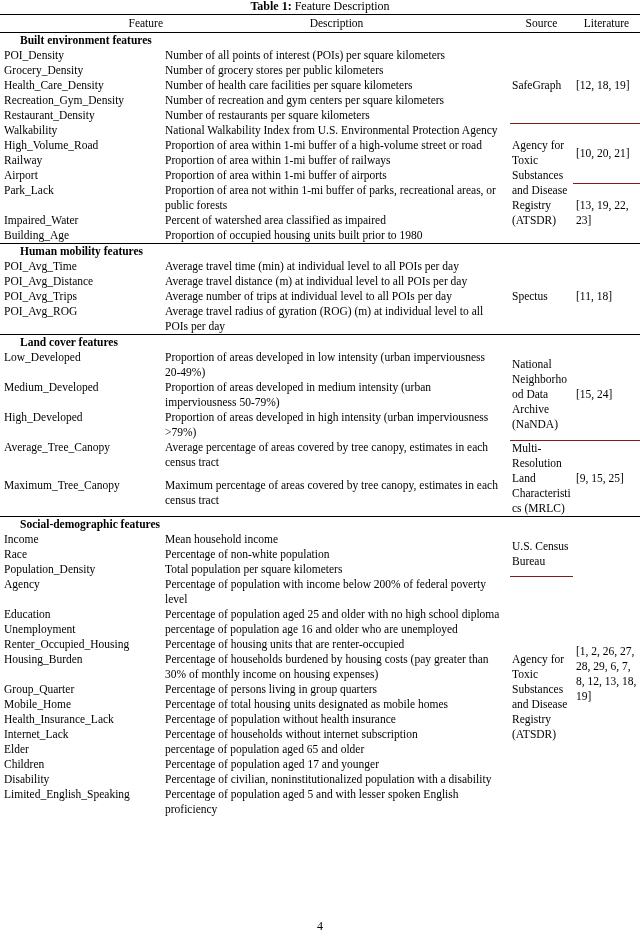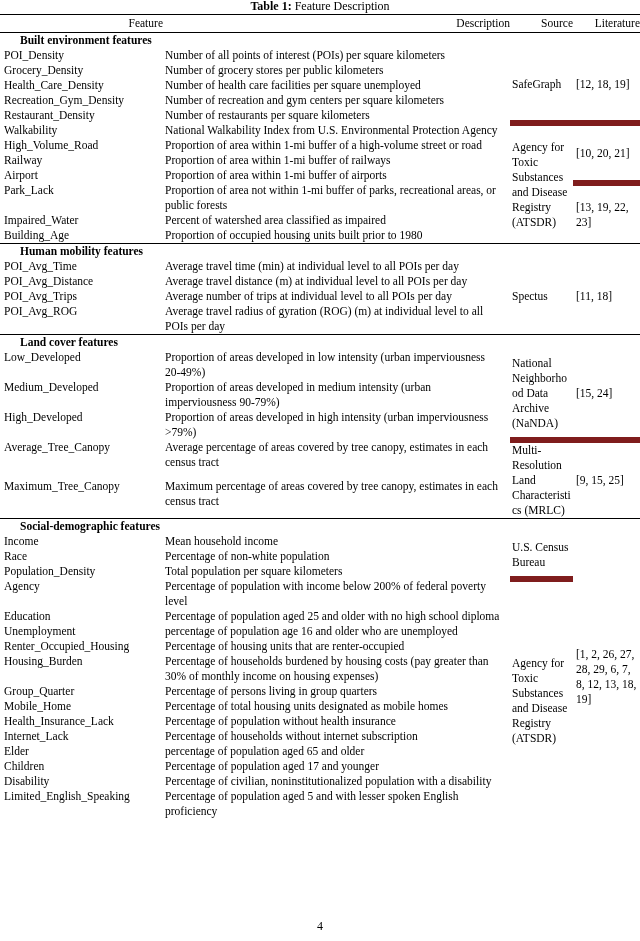--- a/index.html
+++ b/index.html
@@ -10,32 +10,32 @@
   }
   .page { width:640px; height:941px; overflow:hidden; position:relative; }
   .caption { text-align:center; font-size:12px; line-height:13px; padding-top:0; }
   .cap-label { font-weight:bold; }
   table.feature-table {
     width:640px; border-collapse:collapse; table-layout:fixed;
     border-top:1px solid #000; font-size:11.5px; line-height:15px; margin-top:1px;
   }
   th {
     font-weight:normal; border-bottom:1px solid #000;
-    padding:1px 0; text-align:right; font-size:11.5px;
+    padding:1px 0; text-align:center; font-size:11.5px;
   }
   th.h-feature { text-align:right; padding-left:4px; }
   td { vertical-align:top; }
   td.sec {
     font-weight:bold; border-top:1px solid #000; padding-left:20px;
   }
   td.feat { padding-left:4px; white-space:nowrap; overflow:hidden;margin-left:40px; }
   td.desc { padding-left:2px; padding-right:10px; }
   td.src  { vertical-align:middle; padding:0 2px 0 2px; overflow-wrap:anywhere; }
   td.lit  { vertical-align:middle; padding:0 2px 0 3px; }
-  .cb { border-bottom:6px solid #7f1d1d; }
+  .cb { border-bottom:1px solid #7f1d1d; }
   .pageno {
     position:absolute; left:0; width:640px; top:919px;
     text-align:center; font-size:12px;
   }
 </style>
 </head>
 <body>
 
 <div class="page">
 
@@ -69,21 +69,21 @@
         <td class="desc">Number of all points of interest (POIs) per square kilometers</td>
         <td class="src cb" rowspan="5">SafeGraph</td>
         <td class="lit cb" rowspan="5">[12, 18, 19]</td>
       </tr>
       <tr>
         <td class="feat">Grocery_Density</td>
         <td class="desc">Number of grocery stores per public kilometers</td>
       </tr>
       <tr>
         <td class="feat">Health_Care_Density</td>
-        <td class="desc">Number of health care facilities per square unemployed</td>
+        <td class="desc">Number of health care facilities per square kilometers</td>
       </tr>
       <tr>
         <td class="feat">Recreation_Gym_Density</td>
         <td class="desc">Number of recreation and gym centers per square kilometers</td>
       </tr>
       <tr>
         <td class="feat">Restaurant_Density</td>
         <td class="desc">Number of restaurants per square kilometers</td>
       </tr>
       <tr>
@@ -144,21 +144,21 @@
         <td class="sec" colspan="4">Land cover features</td>
       </tr>
       <tr>
         <td class="feat">Low_Developed</td>
         <td class="desc">Proportion of areas developed in low intensity (urban imperviousness 20-49%)</td>
         <td class="src cb" rowspan="3">National Neighborhood Data Archive (NaNDA)</td>
         <td class="lit cb" rowspan="3">[15, 24]</td>
       </tr>
       <tr>
         <td class="feat">Medium_Developed</td>
-        <td class="desc">Proportion of areas developed in medium intensity (urban imperviousness 90-79%)</td>
+        <td class="desc">Proportion of areas developed in medium intensity (urban imperviousness 50-79%)</td>
       </tr>
       <tr>
         <td class="feat">High_Developed</td>
         <td class="desc">Proportion of areas developed in high intensity (urban imperviousness &gt;79%)</td>
       </tr>
       <tr>
         <td class="feat">Average_Tree_Canopy</td>
         <td class="desc">Average percentage of areas covered by tree canopy, estimates in each census tract</td>
         <td class="src" rowspan="2">Multi-Resolution Land Characteristics (MRLC)</td>
         <td class="lit" rowspan="2">[9, 15, 25]</td>

